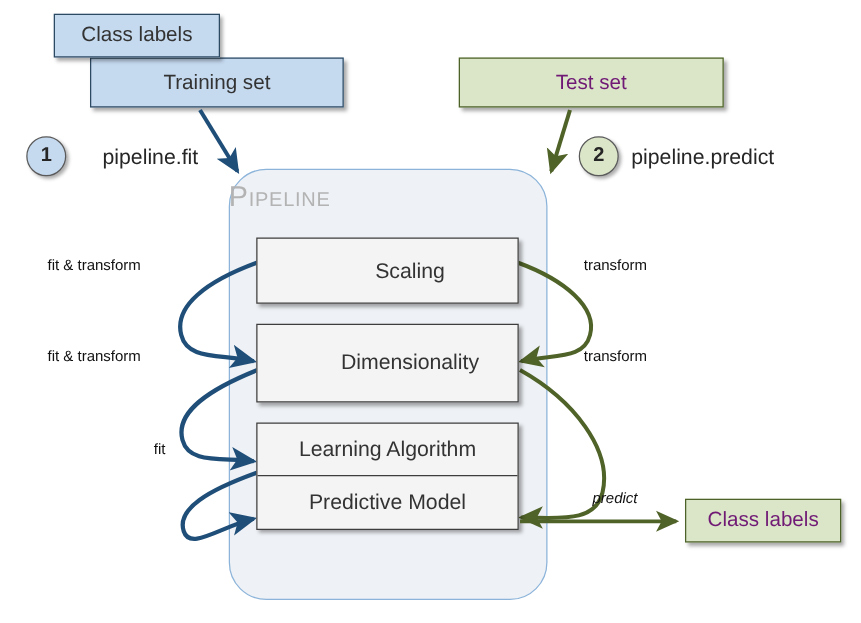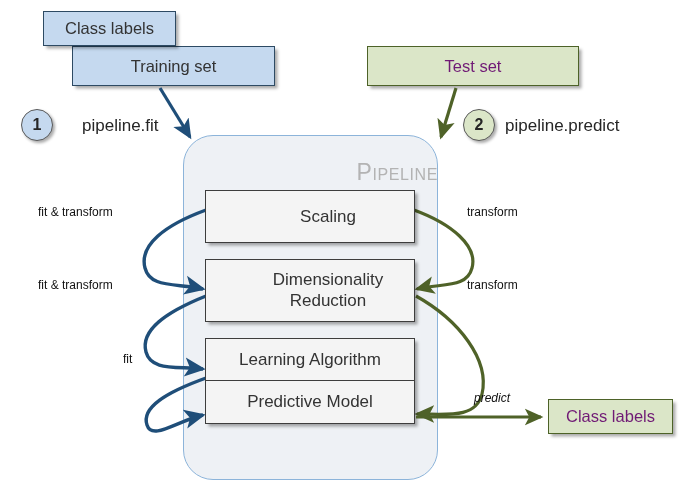--- a/index.html
+++ b/index.html
@@ -40,22 +40,22 @@
              white-space:nowrap;z-index:7;}
   #step-1-text{left:64px;  top:116px;margin-left:18px;}
   #step-2-text{left:505px; top:116px;}
 
   
   #pipeline-container{position:absolute;left:183px;top:135px;
       width:255px;height:345px;box-sizing:border-box;
       background:#eef1f5;border:1.3px solid #8cb4da;
       border-radius:30px;z-index:1;}
 
-  #pipeline-title{position:absolute;left:183px;top:159px;width:255px;
-      text-align:right;color:#b3b3b3;font-size:23px;
+  #pipeline-title{position:absolute;left:183px;top:144px;width:255px;
+      text-align:left;color:#b3b3b3;font-size:23px;
       font-variant:small-caps;letter-spacing:.6px;z-index:2;}
 
   
   .stage-box{position:absolute;box-sizing:border-box;background:#f4f4f4;
       border:1.4px solid #3d3d3d;display:flex;align-items:center;
       justify-content:center;text-align:center;font-size:17px;
       color:#333333;box-shadow:2.5px 2.5px 3px rgba(0,0,0,.34);
       z-index:4;padding-left:36px;}
 
   #stage-scaling{left:205px;top:190px;width:210px;height:53px;}
@@ -111,21 +111,20 @@
   <div id="pipeline-container"></div>
   <div id="pipeline-title">Pipeline</div>
 
   <div class="stage-box" id="stage-scaling">
     <span>Scaling</span>
   </div>
 
   <div class="stage-box" id="stage-dimred">
     <span>
       <span>Dimensionality</span><br>
-      <span>Reduction</span>
     </span>
   </div>
 
   <div class="stage-box" id="stage-model">
     <div class="half top">
       <span>Learning Algorithm</span>
     </div>
     <div class="half">
       <span>Predictive Model</span>
     </div>

